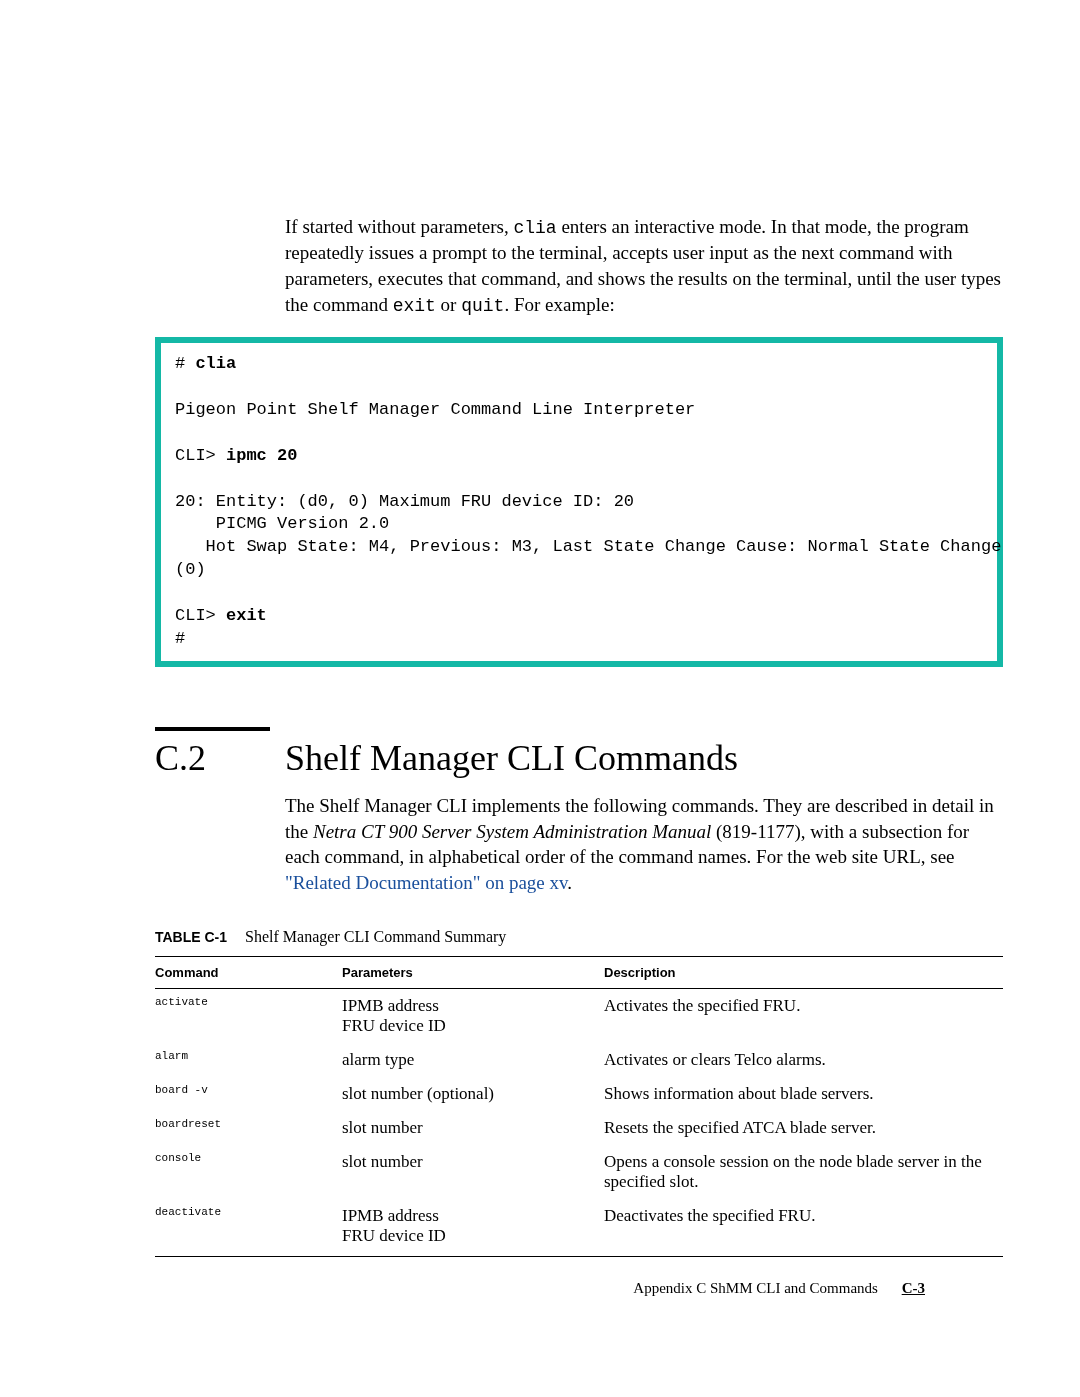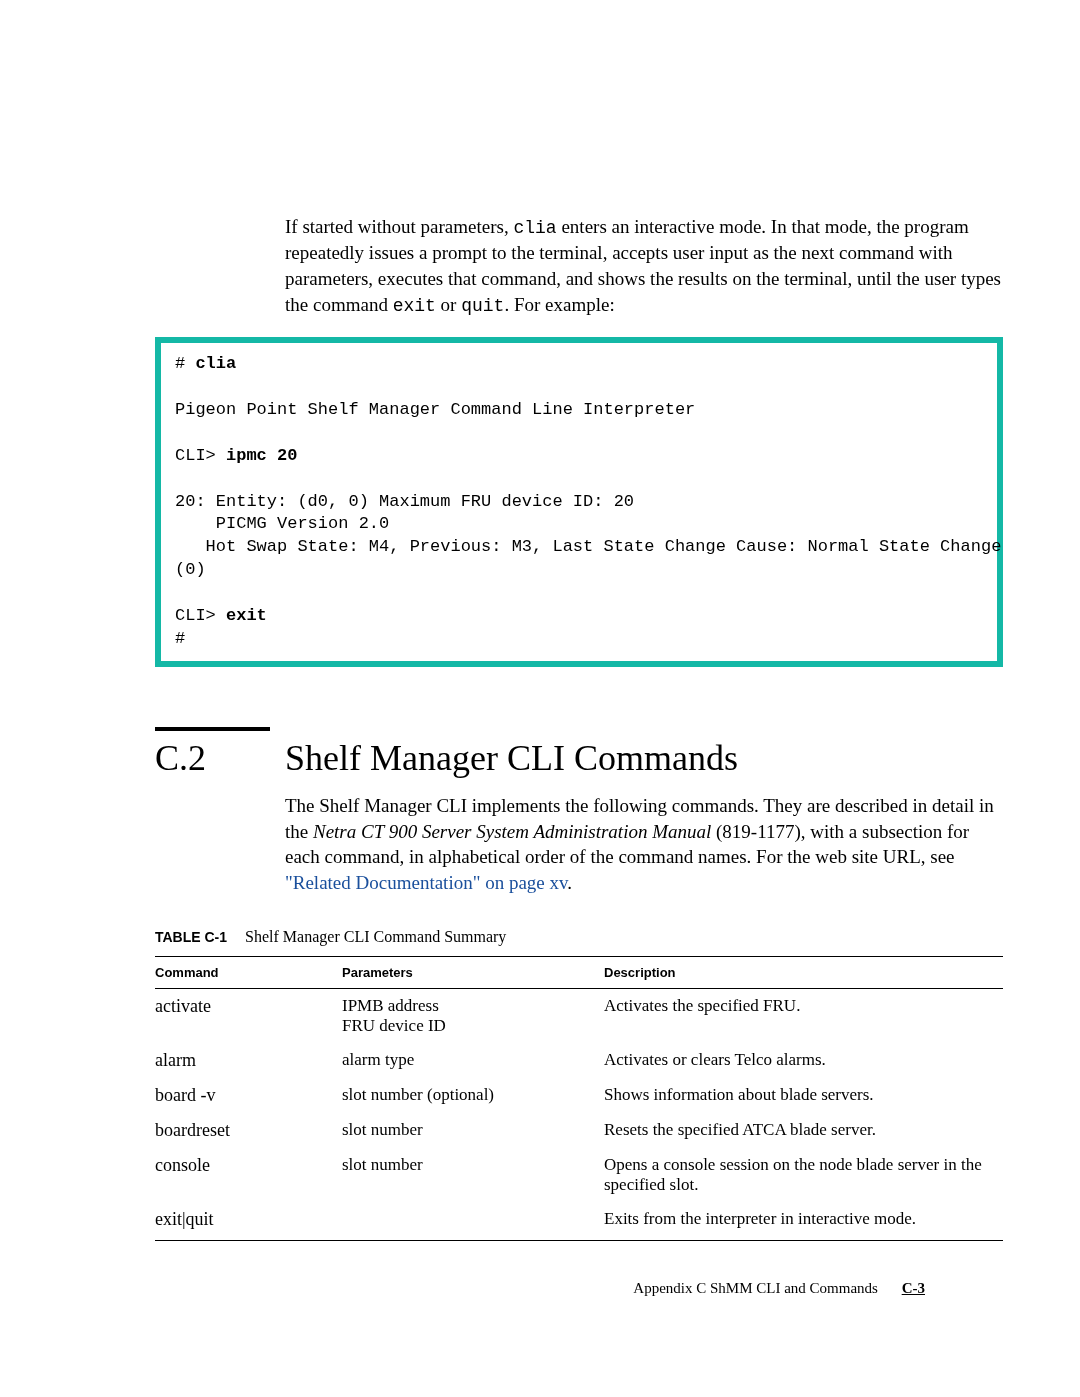--- a/index.html
+++ b/index.html
@@ -90,22 +90,22 @@
   }
   table.cmd td {
     vertical-align: top;
     padding: 7px 12px 7px 0;
   }
   table.cmd tbody tr:last-child td {
     border-bottom: 1px solid #000;
     padding-bottom: 10px;
   }
   table.cmd td.cmd-col {
-    font-family: Liberation Serif, serif;
-    font-size: 18px;
+    font-family: Liberation Mono, monospace;
+    font-size: 11px;
     width: 175px;
     margin-top: 11px;
   }
   table.cmd td.param-col { width: 250px; }
   .footer {
     position: absolute;
     bottom: 100px;
     right: 155px;
     font-size: 15px;
   }
@@ -176,23 +176,23 @@
         <td class="cmd-col">boardreset</td>
         <td class="param-col">slot number</td>
         <td>Resets the specified ATCA blade server.</td>
       </tr>
       <tr>
         <td class="cmd-col">console</td>
         <td class="param-col">slot number</td>
         <td>Opens a console session on the node blade server in the specified slot.</td>
       </tr>
       <tr>
-        <td class="cmd-col">exit|quit</td>
-        <td class="param-col"></td>
-        <td>Exits from the interpreter in interactive mode.</td>
+        <td class="cmd-col">deactivate</td>
+        <td class="param-col">IPMB address<br>FRU device ID</td>
+        <td>Deactivates the specified FRU.</td>
       </tr>
     </tbody>
   </table>
 
   <div class="footer">
     <span>Appendix C    ShMM CLI and Commands</span>
     <span class="fb">C-3</span>
   </div>
 
 </div>

